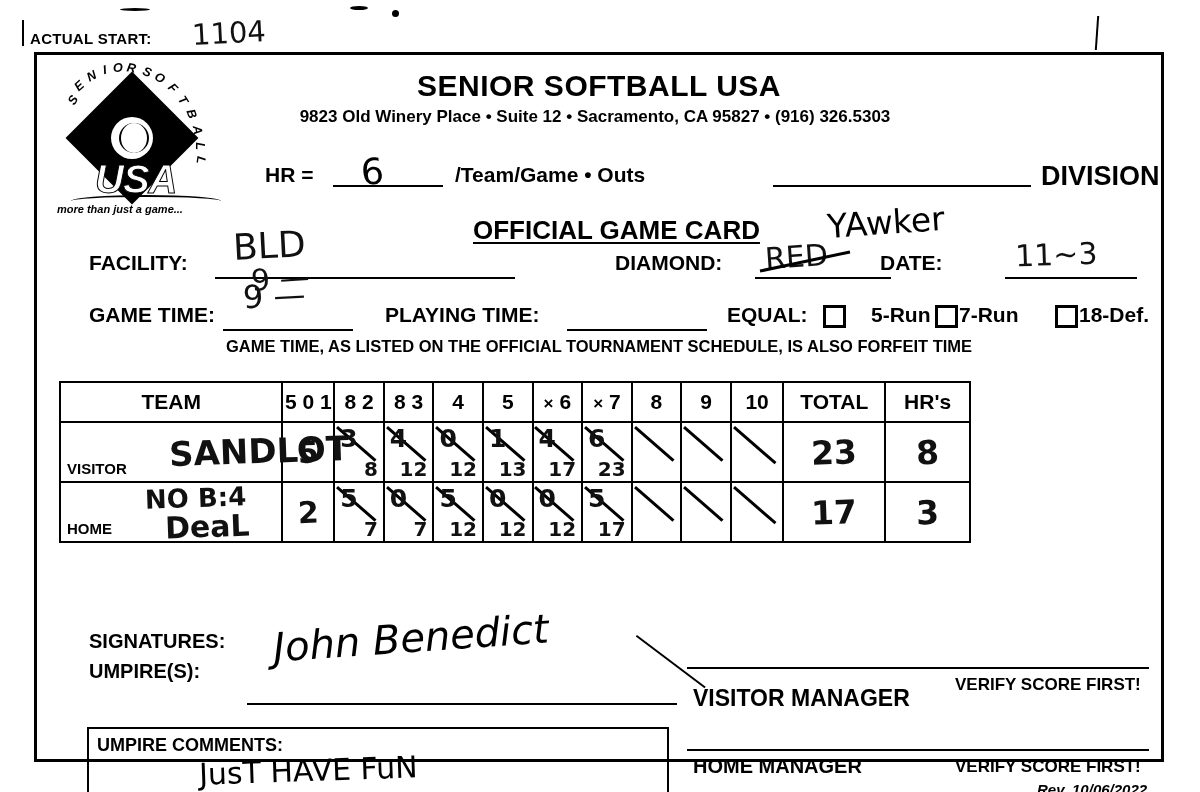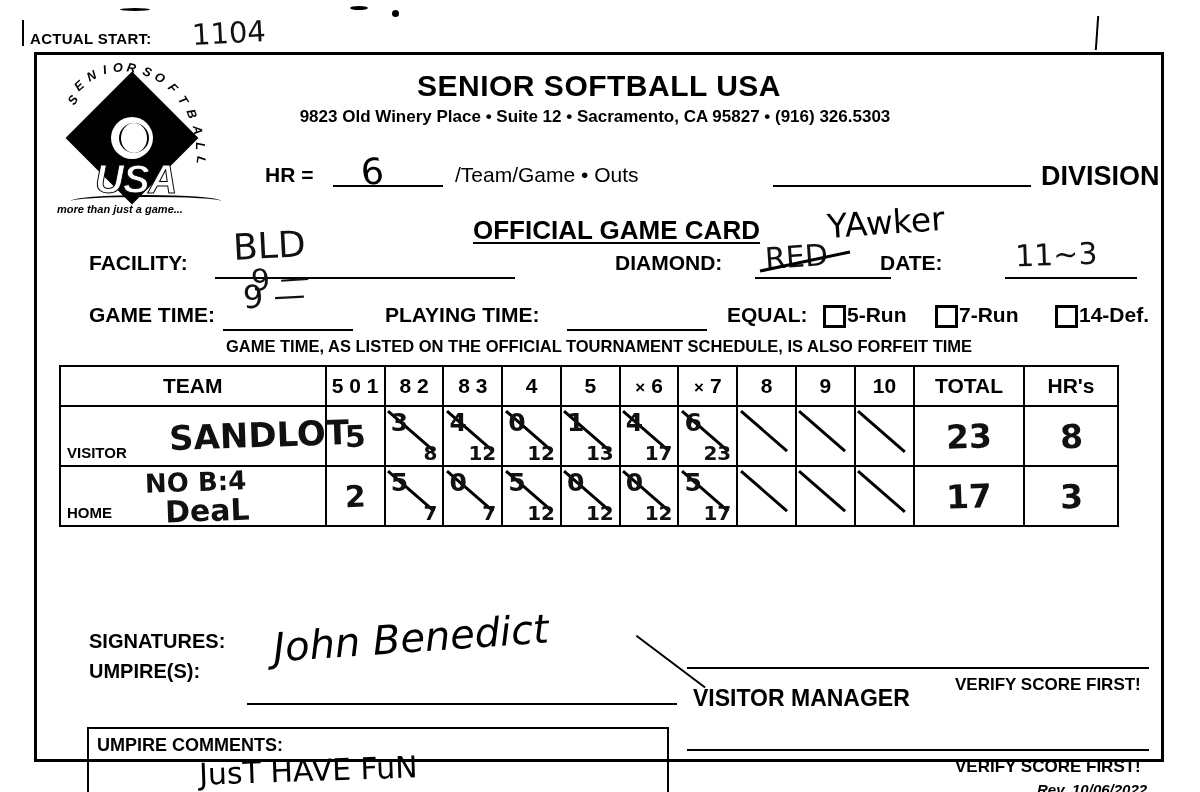--- a/index.html
+++ b/index.html
@@ -79,21 +79,21 @@
     position:absolute;left:0;right:8px;top:52px;text-align:center;
     font-size:17px;font-weight:bold;
   }
 
   .hr-line{position:absolute;left:228px;top:108px;font-size:21px;font-weight:bold;text-align:center;}
   .hr-blank{position:absolute;left:296px;top:130px;width:110px;border-bottom:2px solid #000;}
   .hr-val{
     position:absolute;left:324px;top:96px;font-family:"DejaVu Sans",sans-serif;
     font-size:36px;transform:rotate(-6deg);
   }
-  .hr-rest{position:absolute;left:418px;top:108px;font-size:21px;font-weight:normal;}
+  .hr-rest{position:absolute;left:418px;top:108px;font-size:21px;font-weight:bold;}
   .div-blank{position:absolute;left:736px;top:130px;width:258px;border-bottom:2px solid #000;}
   .division{position:absolute;left:1004px;top:106px;font-size:27px;font-weight:bold;}
 
   .ogc{
     position:absolute;left:436px;top:160px;font-size:26px;font-weight:bold;
     text-decoration:underline;text-underline-offset:3px;
   }
   .ogc-hand{
     position:absolute;left:790px;top:148px;
     font-family:"DejaVu Sans",sans-serif;font-size:33px;
@@ -122,30 +122,30 @@
   .gametime-blank{left:186px;top:274px;width:130px;}
   .gametime-val{left:206px;top:222px;font-size:32px;transform:rotate(-3deg);}
 
   .playingtime{left:348px;top:248px;}
   .playingtime-blank{left:530px;top:274px;width:140px;}
 
   .equal{left:690px;top:248px;}
   .cb{position:absolute;width:17px;height:17px;border:3px solid #000;top:250px;}
   .cb1{left:786px;} .cb2{left:898px;} .cb3{left:1018px;}
   .cbl{position:absolute;font-size:21px;font-weight:bold;top:248px;}
-  .cbl1{left:810px;} .cbl2{left:922px;} .cbl3{left:1042px;}
+  .cbl1{left:810px;padding-left:24px;} .cbl2{left:922px;} .cbl3{left:1042px;}
 
   .forfeit{
     position:absolute;left:0;right:0;top:282px;text-align:center;
     font-size:16.5px;font-weight:bold;
   }
 
   
   table.score{
-    position:absolute;left:22px;top:310px;width:1060px;
+    position:absolute;left:22px;top:326px;width:912px;
     border-collapse:collapse;
   }
   table.score td, table.score th{
     border:2.5px solid #000;
     text-align:center;
     font-weight:bold;
     position:relative;
   }
   table.score thead th{height:36px;font-size:21px;}
   table.score tbody td{height:56px;}
@@ -282,21 +282,21 @@
 
     <div class="lbl playingtime">PLAYING TIME:</div>
     <div class="blank playingtime-blank"></div>
 
     <div class="lbl equal">EQUAL:</div>
     <div class="cb cb1"></div>
     <div class="cbl cbl1">5-Run</div>
     <div class="cb cb2"></div>
     <div class="cbl cbl2">7-Run</div>
     <div class="cb cb3"></div>
-    <div class="cbl cbl3">14-Def.</div>
+    <div class="cbl cbl3">18-Def.</div>
 
     <div class="forfeit">GAME TIME, AS LISTED ON THE OFFICIAL TOURNAMENT SCHEDULE, IS ALSO FORFEIT TIME</div>
 
     <table class="score">
       <thead>
         <tr>
           <th class="c-team">TEAM</th>
           <th class="c-inn">
             <span class="mark" style="left:3px;top:1px;">5</span>
             <span class="mark" style="right:4px;top:1px;">0</span>
@@ -444,20 +444,21 @@
     <div class="ump-lbl">UMPIRE(S):</div>
     <div class="sig-hand">John Benedict</div>
     <div class="sig-underline"></div>
     <div class="sig-diag"></div>
 
     <div class="vm-line"></div>
     <div class="vm-lbl">VISITOR MANAGER</div>
     <div class="vm-note">VERIFY SCORE FIRST!</div>
 
     <div class="hm-line"></div>
+    <div class="hm-lbl">HOME MANAGER</div>
     <div class="hm-note">VERIFY SCORE FIRST!</div>
     <div class="rev">Rev. 10/06/2022</div>
 
     <div class="comments-box">
       <div class="comments-lbl">UMPIRE COMMENTS:</div>
       <div class="comments-hand">JusT HAVE FuN</div>
     </div>
 
   </div>
 </div>

